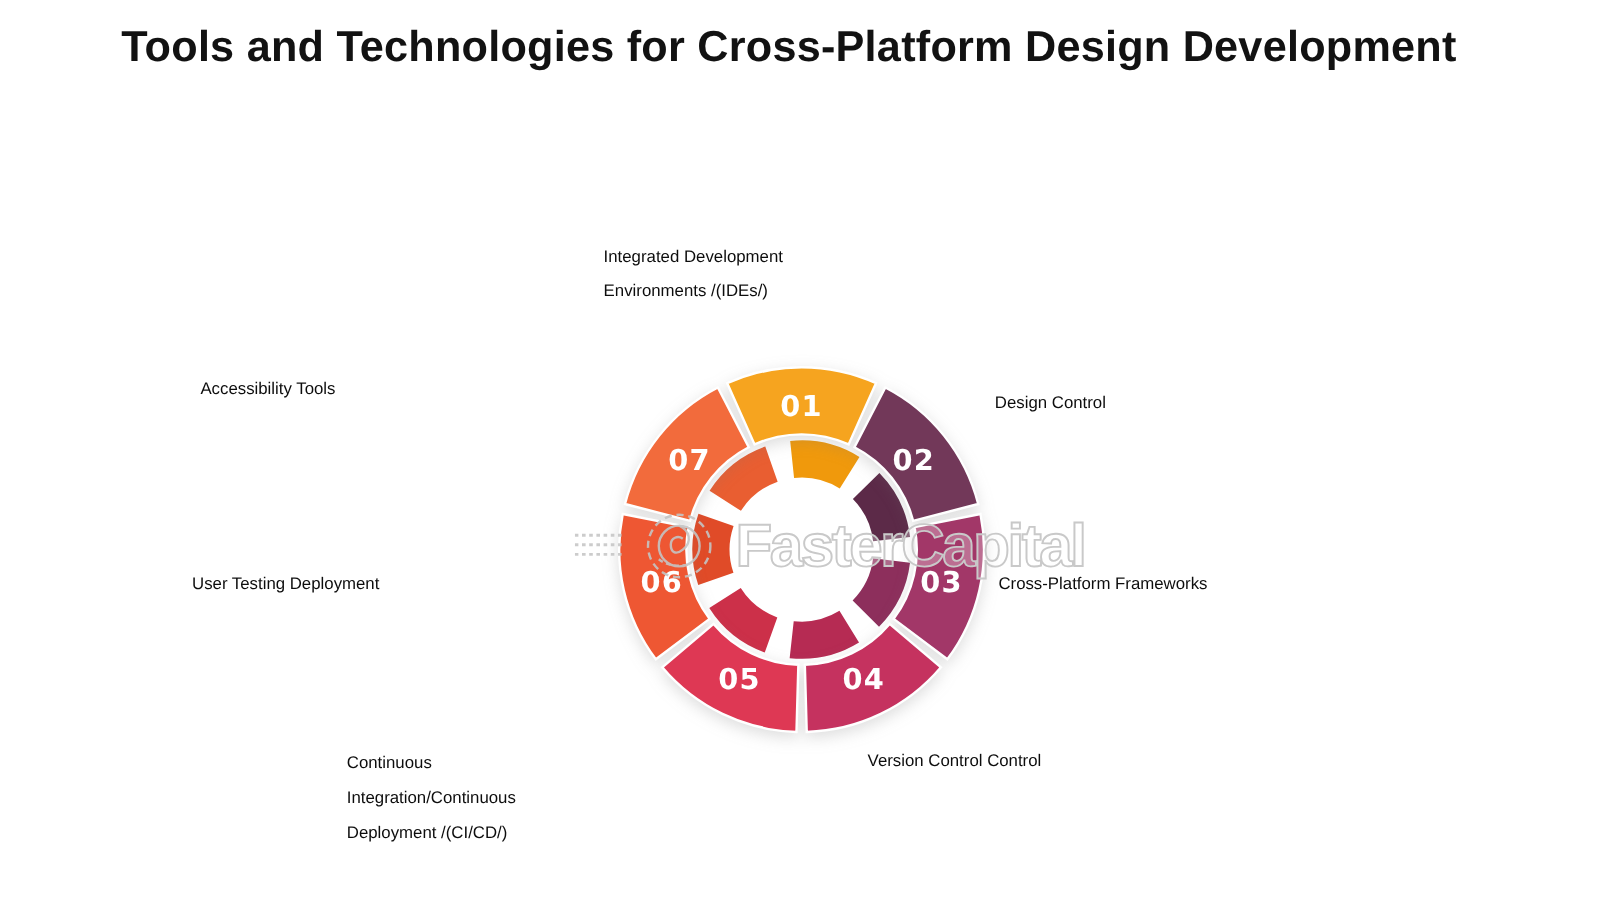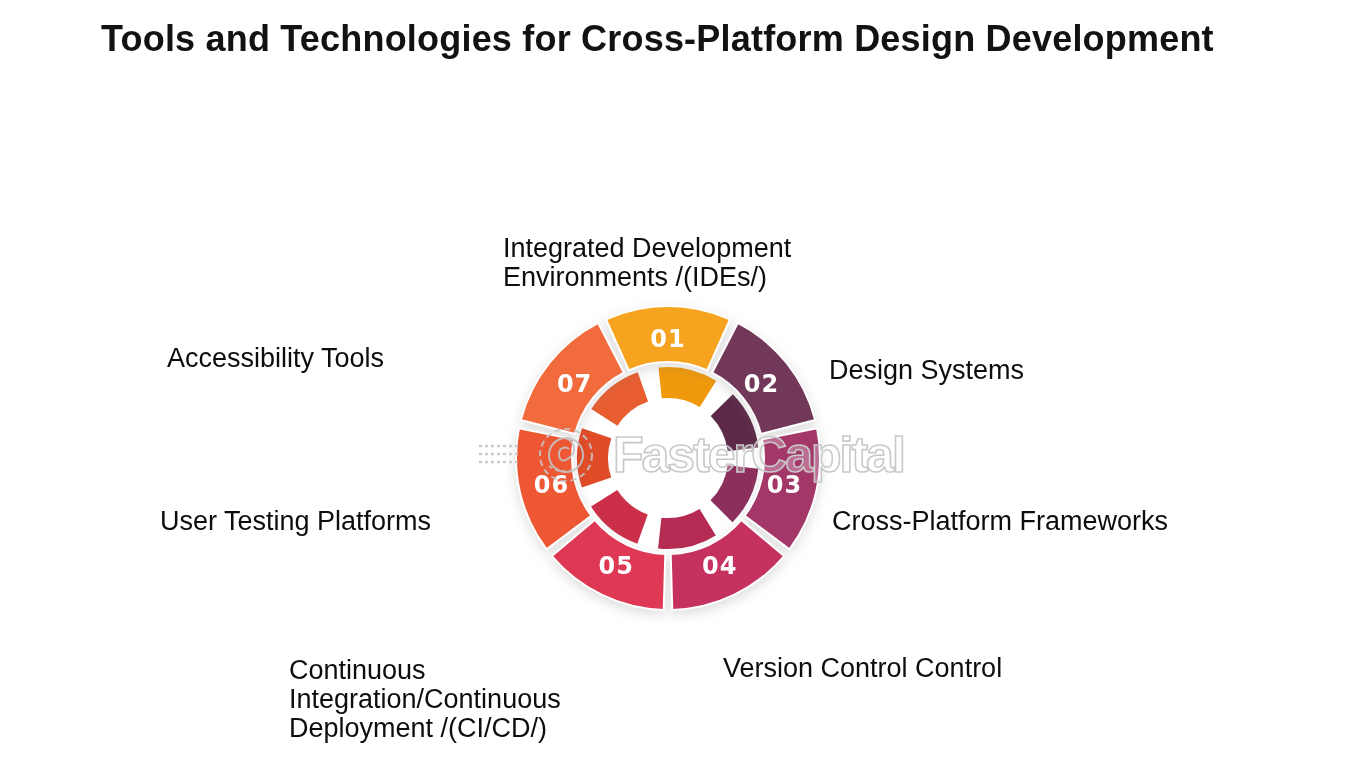--- a/index.html
+++ b/index.html
@@ -28,25 +28,24 @@
   }
   .seg-num{
     font-family:"DejaVu Sans",sans-serif;
     font-weight:700;
     font-size:24px;
     letter-spacing:1px;
     fill:#ffffff;
   }
   .callout{
     position:absolute;
-    font-size:27px;
+    font-size:14px;
     line-height:26px;
     color:#0d0d0d;
     white-space:pre-line;
-    margin-top:35px;
   }
   .callout.multi{line-height:29px;}
   .watermark{
     position:absolute;
     left:479px;top:420px;
     height:70px;
     display:flex;
     align-items:center;
     gap:16px;
     z-index:5;
@@ -91,27 +90,27 @@
         <text x="616.2" y="574.2" text-anchor="middle" class="seg-num" fill="#FFFFFF">05</text>
         <path d="M546.54 549.39 A152 152 0 0 1 518.92 428.36 L573.84 439.28 A96 96 0 0 0 591.29 515.72 Z" fill="#EE5733" stroke="#ffffff" stroke-width="2"></path>
         <text x="551.5" y="493.1" text-anchor="middle" class="seg-num" fill="#FFFFFF">06</text>
         <path d="M520.82 420.02 A152 152 0 0 1 598.22 322.96 L623.93 372.71 A96 96 0 0 0 575.05 434.01 Z" fill="#F26B3C" stroke="#ffffff" stroke-width="2"></path>
         <text x="574.6" y="392.0" text-anchor="middle" class="seg-num" fill="#FFFFFF">07</text>
       </g>
     </svg>
 
   <div class="callout multi" style="left:503px;top:199px;">Integrated Development
 Environments /(IDEs/)</div>
-  <div class="callout" style="left:829px;top:322px;">Design Systems</div>
+  <div class="callout" style="left:829px;top:322px;">Design Control</div>
   <div class="callout" style="left:832px;top:473px;">Cross-Platform Frameworks</div>
   <div class="callout" style="left:723px;top:620px;">Version Control Control</div>
   <div class="callout multi" style="left:289px;top:621px;">Continuous
 Integration/Continuous
 Deployment /(CI/CD/)</div>
-  <div class="callout" style="left:160px;top:473px;">User Testing Platforms</div>
+  <div class="callout" style="left:160px;top:473px;">User Testing Deployment</div>
   <div class="callout" style="left:167px;top:310px;">Accessibility Tools</div>
 
   <div class="watermark">
     <svg width="40" height="30" viewBox="0 0 40 30">
       <g stroke="#c4c4c4" stroke-width="2.4" fill="none" opacity="0.85">
         <line x1="0" y1="6" x2="40" y2="6" stroke-dasharray="3 3"></line>
         <line x1="0" y1="14" x2="40" y2="14" stroke-dasharray="3 3"></line>
         <line x1="0" y1="22" x2="40" y2="22" stroke-dasharray="3 3"></line>
       </g>
     </svg>

